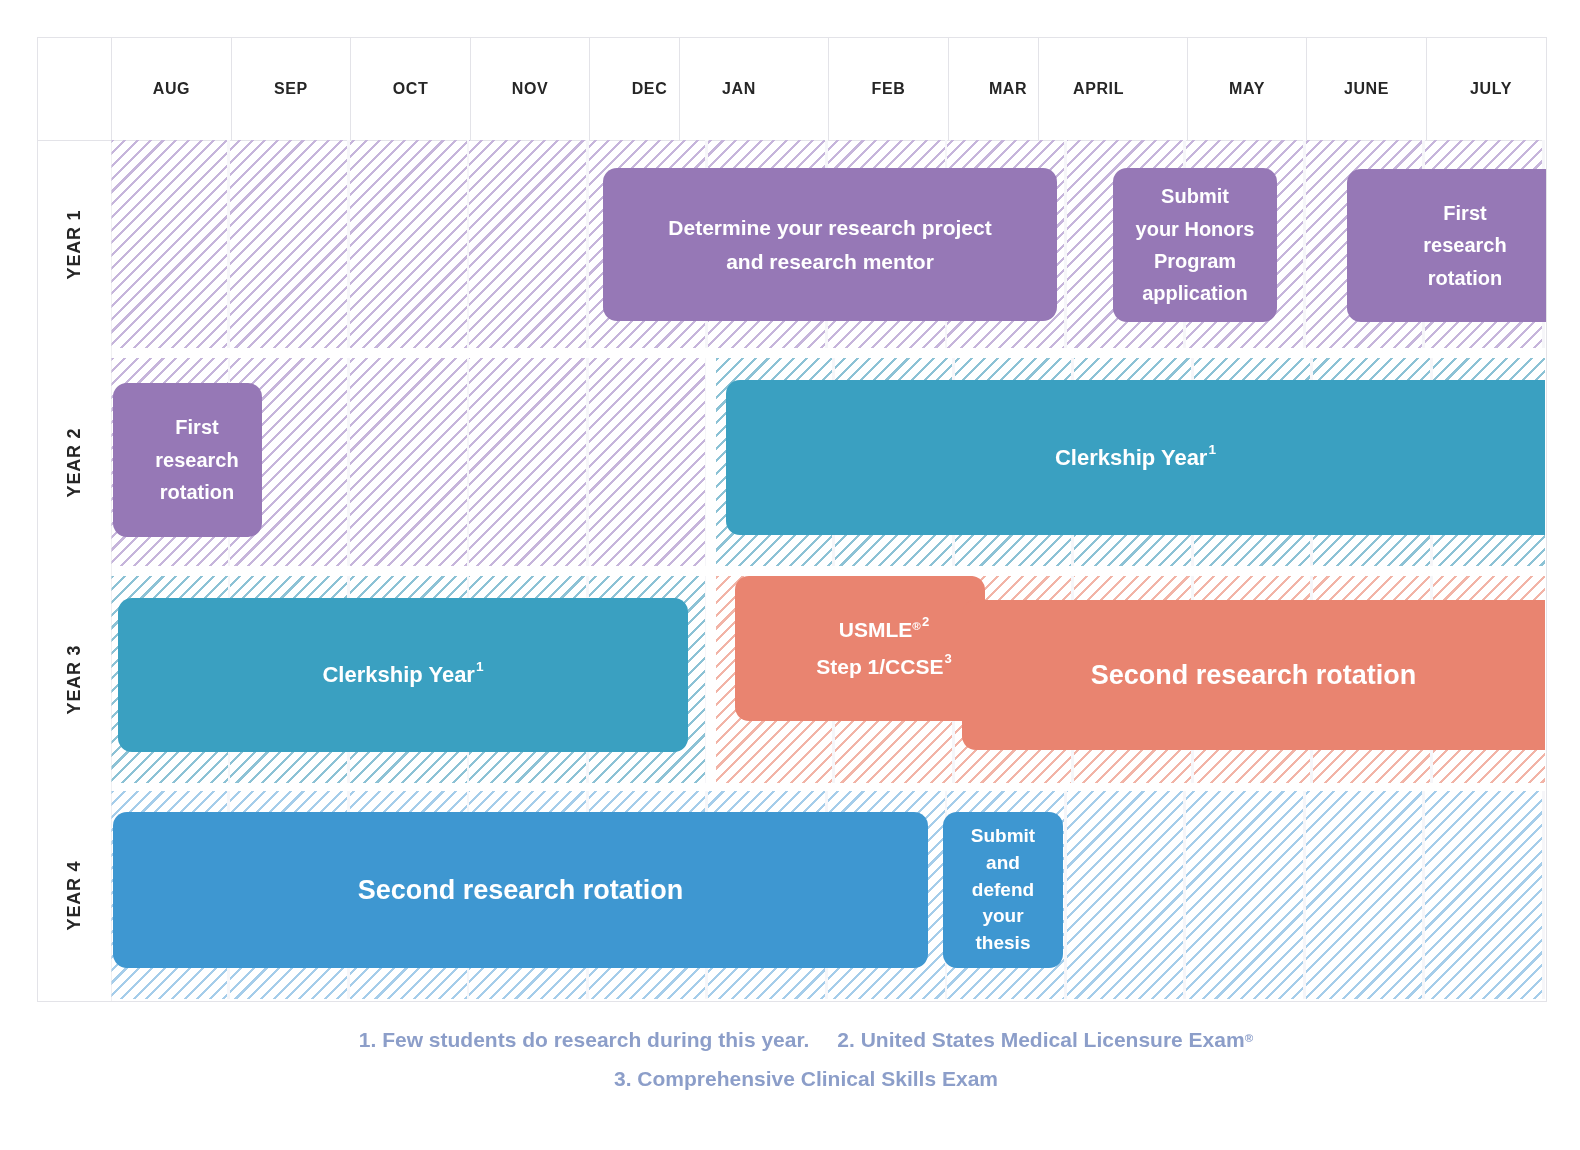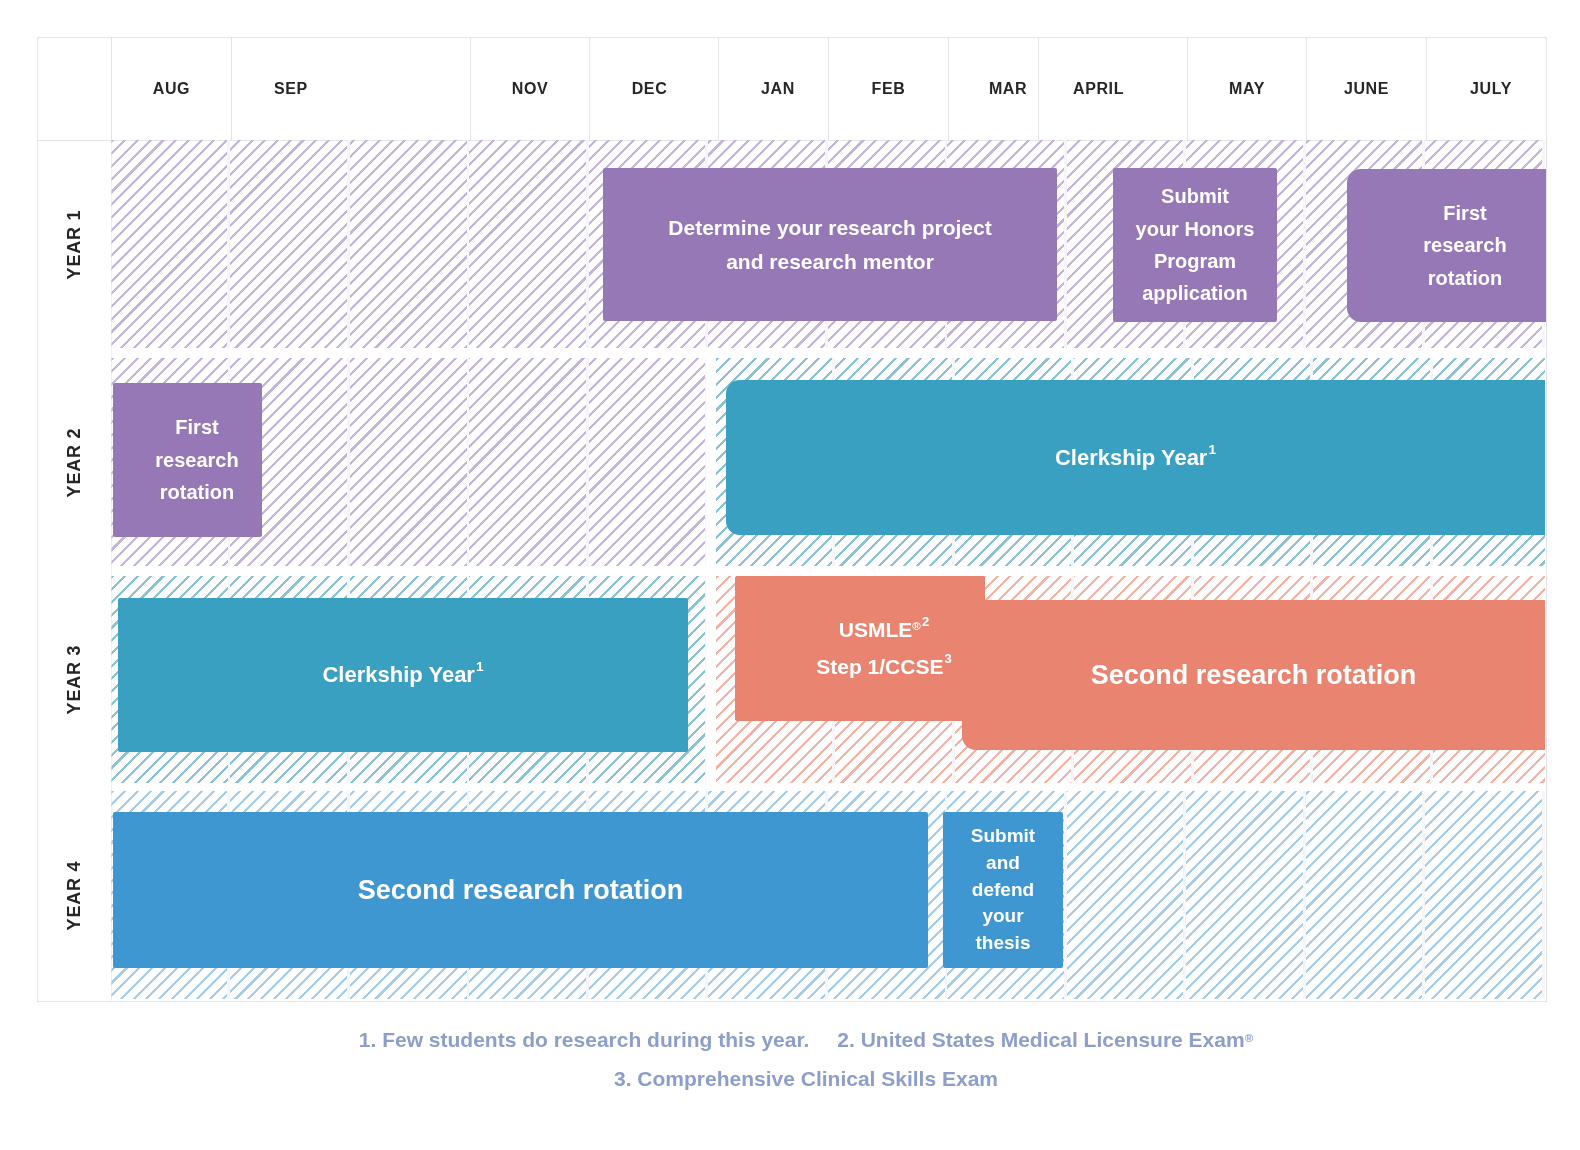--- a/index.html
+++ b/index.html
@@ -36,21 +36,21 @@
     repeating-linear-gradient(to right, transparent 0, transparent 116.5px, #f6f6f9 116.5px, #f6f6f9 119.5px),
     repeating-linear-gradient(135deg, var(--hatch_teal) 0, var(--hatch_teal) 2.2px, transparent 2.2px, transparent 9px);}
   .h-salmon{background:
     repeating-linear-gradient(to right, transparent 0, transparent 116.5px, #f6f6f9 116.5px, #f6f6f9 119.5px),
     repeating-linear-gradient(135deg, var(--hatch_salmon) 0, var(--hatch_salmon) 2.2px, transparent 2.2px, transparent 9px);}
   .h-blue{background:
     repeating-linear-gradient(to right, transparent 0, transparent 116.5px, #f6f6f9 116.5px, #f6f6f9 119.5px),
     repeating-linear-gradient(135deg, var(--hatch_blue) 0, var(--hatch_blue) 2.2px, transparent 2.2px, transparent 9px);}
   
   .bar{
-    position:absolute;border-radius:2px;color:#ffffff;font-weight:bold;text-align:center;
+    position:absolute;border-radius:14px;color:#ffffff;font-weight:bold;text-align:center;
     display:flex;flex-direction:column;align-items:center;justify-content:center;
   }
   .bar.clip-r{border-radius:14px 0 0 14px;}
   .bg-purple{background:var(--purple);}
   .bg-teal{background:var(--teal);}
   .bg-salmon{background:var(--salmon);}
   .bg-blue{background:var(--blue);}
   .line{display:block;}
   .sup{font-size:.62em;position:relative;top:-.8em;margin-left:1px;}
   .reg{font-size:.55em;position:relative;top:-.55em;}
@@ -72,23 +72,24 @@
 </style>
 </head>
 <body>
 
 <div class="canvas">
   <div class="grid">
 
     <div class="header-band">
       <div class="month-cell" style="left:73px;width:120px;">AUG</div>
       <div class="month-cell" style="left:193px;width:119px;">SEP</div>
+      <div class="month-cell" style="left:312px;width:120px;">OCT</div>
       <div class="month-cell" style="left:432px;width:119px;">NOV</div>
       <div class="month-cell" style="left:551px;width:120px;">DEC</div>
-      <div class="month-cell" style="left:680px;width:119px;">JAN</div>
+      <div class="month-cell" style="left:641px;width:119px;">JAN</div>
       <div class="month-cell" style="left:790px;width:120px;">FEB</div>
       <div class="month-cell" style="left:910px;width:119px;">MAR</div>
       <div class="month-cell" style="left:1000px;width:120px;">APRIL</div>
       <div class="month-cell" style="left:1149px;width:119px;">MAY</div>
       <div class="month-cell" style="left:1268px;width:120px;">JUNE</div>
       <div class="month-cell" style="left:1388px;width:129px;">JULY</div>
     </div>
 
     <div class="hatch h-purple" style="left:73px;top:102px;width:1434px;height:208px;"></div>
     <div class="hatch h-purple" style="left:73px;top:320px;width:595px;height:208px;"></div>

